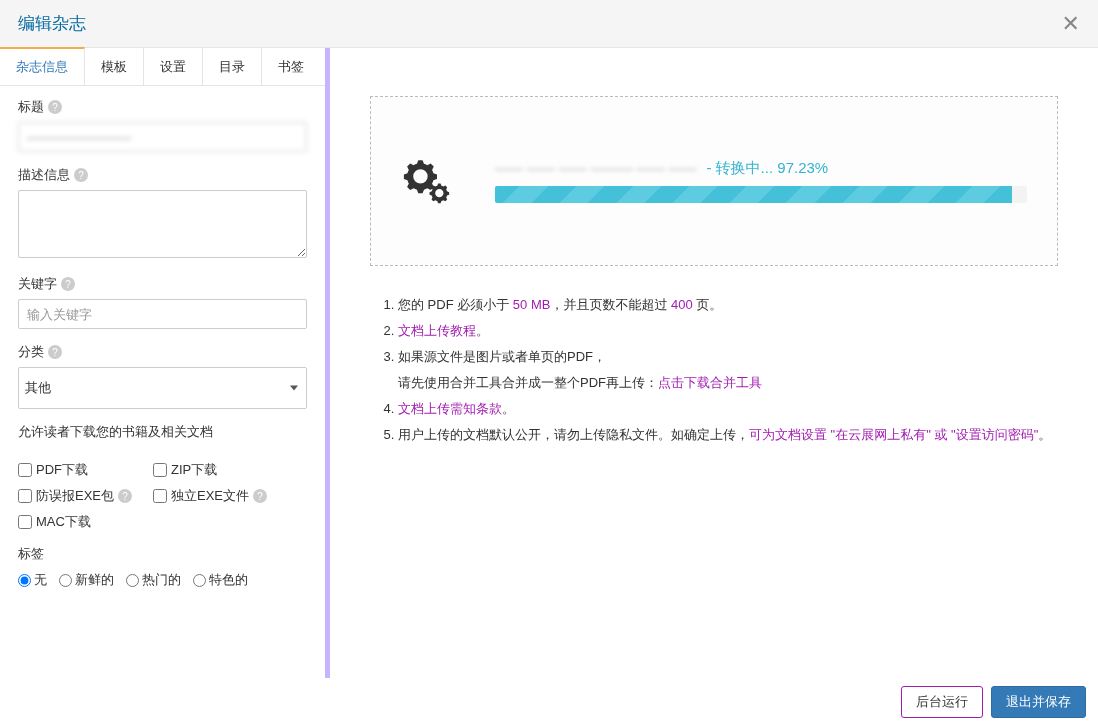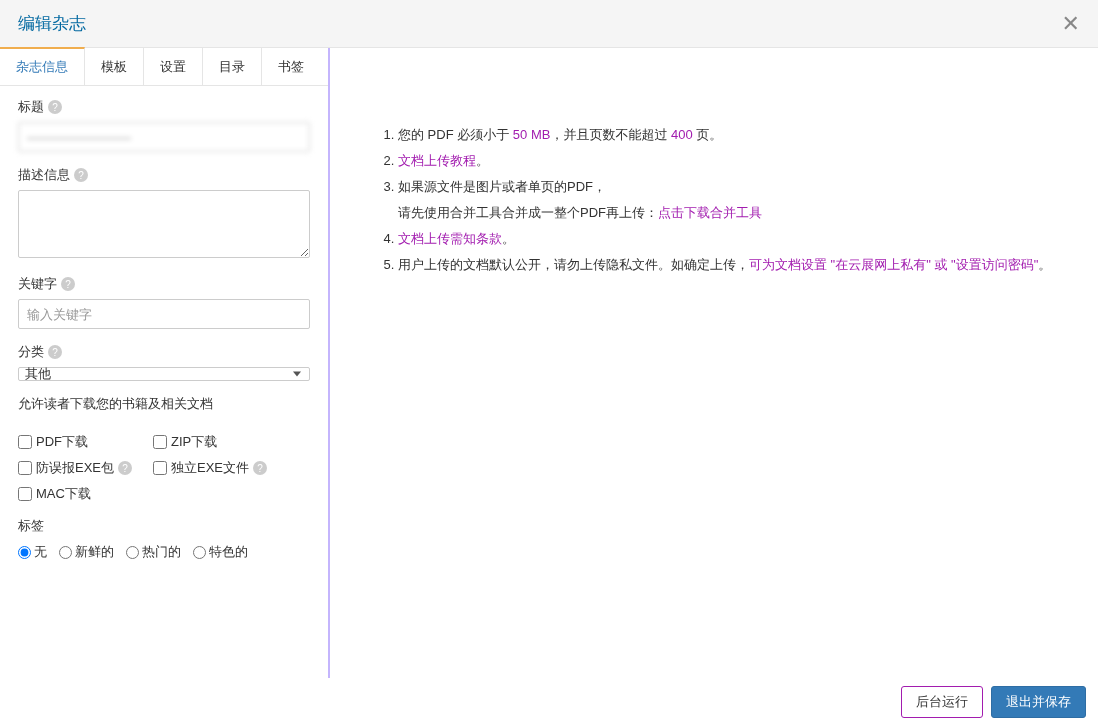--- a/index.html
+++ b/index.html
@@ -4,37 +4,37 @@
 <style>
 * { box-sizing: border-box; margin: 0; padding: 0; }
 body { font-family: "Microsoft YaHei", "Helvetica Neue", Arial, sans-serif; font-size: 13px; color: #333; background: #fff; width: 1098px; height: 725px; overflow: hidden; position: relative; }
 
 .header { background: #f5f5f5; height: 48px; display: flex; align-items: center; justify-content: space-between; padding: 0 18px; border-bottom: 1px solid #e5e5e5; }
 .header-title { font-size: 17px; color: #0369a1; font-weight: normal; }
 .close-btn { font-size: 22px; color: #888; cursor: pointer; font-weight: 300; line-height: 1; }
 
 .body { display: flex; height: 630px; }
 
-.sidebar { width: 330px; border-right: 2px solid #c4b5fd; display: flex; flex-direction: column; }
+.sidebar { width: 330px; border-right: 5px solid #c4b5fd; display: flex; flex-direction: column; }
 
 .tabs { display: flex; border-bottom: 1px solid #e5e5e5; height: 38px; }
 .tab { padding: 0 16px; height: 38px; display: flex; align-items: center; font-size: 13px; color: #333; cursor: pointer; border-right: 1px solid #e5e5e5; position: relative; }
 .tab:last-child { border-right: none; }
 .tab.active { color: #337ab7; border-top: 2px solid #f0ad4e; margin-top: -1px; background: #fff; }
 
 .form-area { padding: 12px 18px; overflow-y: auto; flex: 1; }
 
 .form-group { margin-bottom: 14px; }
 .form-label { display: flex; align-items: center; font-size: 13px; color: #333; margin-bottom: 6px; gap: 4px; }
 .help-icon { display: inline-flex; width: 14px; height: 14px; border-radius: 50%; background: #ccc; color: #fff; font-size: 10px; align-items: center; justify-content: center; cursor: help; }
 
 .text-input { width: 100%; height: 30px; border: 1px solid #ccc; border-radius: 2px; padding: 0 8px; font-size: 13px; color: #555; }
 .text-input::placeholder { color: #999; }
 .textarea { width: 100%; height: 68px; border: 1px solid #ccc; border-radius: 2px; padding: 6px 8px; font-size: 13px; resize: both; }
-.select { width: 100%; height: 14px; border: 1px solid #ccc; border-radius: 2px; padding: 0 6px; font-size: 13px; background: #fff; position: relative; display: flex; align-items: center; cursor: pointer; }
+.select { width: 100%; height: 42px; border: 1px solid #ccc; border-radius: 2px; padding: 0 6px; font-size: 13px; background: #fff; position: relative; display: flex; align-items: center; cursor: pointer; }
 .select::after { content:""; position:absolute; right:8px; top:50%; transform:translateY(-50%); border-left:4px solid transparent; border-right:4px solid transparent; border-top:5px solid #555; }
 
 .download-section { font-size: 13px; color: #333; margin-bottom: 14px; }
 .download-title { margin-bottom: 20px; }
 .dl-row { display: flex; margin-bottom: 8px; }
 .dl-item { display: flex; align-items: center; gap: 4px; width: 135px; font-size: 13px; color: #333; }
 .dl-item input { width: 14px; height: 14px; }
 
 .tag-section { font-size: 13px; }
 .tag-title { margin-bottom: 8px; font-family: Liberation Mono, monospace; }
@@ -171,20 +171,41 @@
           <label class="tag-opt">
             <input type="radio" name="tag" style="">
             <span>特色的</span>
           </label>
         </div>
       </div>
     </div>
   </div>
 
   <div class="main">
+    <div class="upload-box">
+      <div class="upload-inner">
+        <div class="gear-wrap">
+          <svg class="gear-svg" viewBox="0 0 60 60">
+            <g fill="#333">
+              <path d="M24 8l1.5 4a12 12 0 013.6 1.5l3.9-1.9 3.4 3.4-1.9 3.9a12 12 0 011.5 3.6l4 1.5v4.8l-4 1.5a12 12 0 01-1.5 3.6l1.9 3.9-3.4 3.4-3.9-1.9a12 12 0 01-3.6 1.5l-1.5 4h-4.8l-1.5-4a12 12 0 01-3.6-1.5l-3.9 1.9-3.4-3.4 1.9-3.9a12 12 0 01-1.5-3.6l-4-1.5v-4.8l4-1.5a12 12 0 011.5-3.6l-1.9-3.9 3.4-3.4 3.9 1.9a12 12 0 013.6-1.5l1.5-4h4.8zM21.6 18a8 8 0 100 16 8 8 0 000-16z"></path>
+              <path d="M44 34l.9 2.4a7 7 0 012.1.9l2.3-1.1 2 2-1.1 2.3a7 7 0 01.9 2.1l2.4.9v2.8l-2.4.9a7 7 0 01-.9 2.1l1.1 2.3-2 2-2.3-1.1a7 7 0 01-2.1.9l-.9 2.4h-2.8l-.9-2.4a7 7 0 01-2.1-.9l-2.3 1.1-2-2 1.1-2.3a7 7 0 01-.9-2.1l-2.4-.9v-2.8l2.4-.9a7 7 0 01.9-2.1l-1.1-2.3 2-2 2.3 1.1a7 7 0 012.1-.9l.9-2.4h2.8zM42.6 40a4.6 4.6 0 100 9.2 4.6 4.6 0 000-9.2z"></path>
+            </g>
+          </svg>
+        </div>
+        <div class="prog-wrap">
+          <div class="prog-header">
+            <span class="file-name">—— —— —— ——— —— ——</span>
+            <span class="convert-status"><span>- 转换中... </span><span>97.23%</span></span>
+          </div>
+          <div class="prog-bar-outer">
+            <div class="prog-bar-inner"></div>
+          </div>
+        </div>
+      </div>
+    </div>
 
     <div class="notes">
       <ol>
         <li>
           <span>您的 PDF 必须小于 </span><a class="link">50 MB</a><span>，并且页数不能超过 </span><a class="link">400</a><span> 页。</span>
         </li>
         <li>
           <a class="link">文档上传教程</a><span>。</span>
         </li>
         <li>

